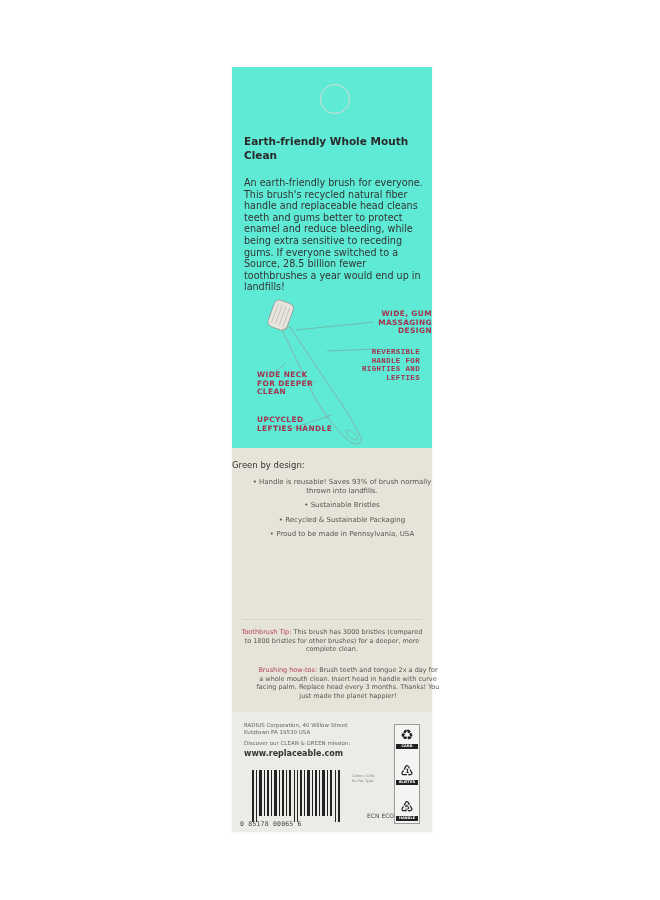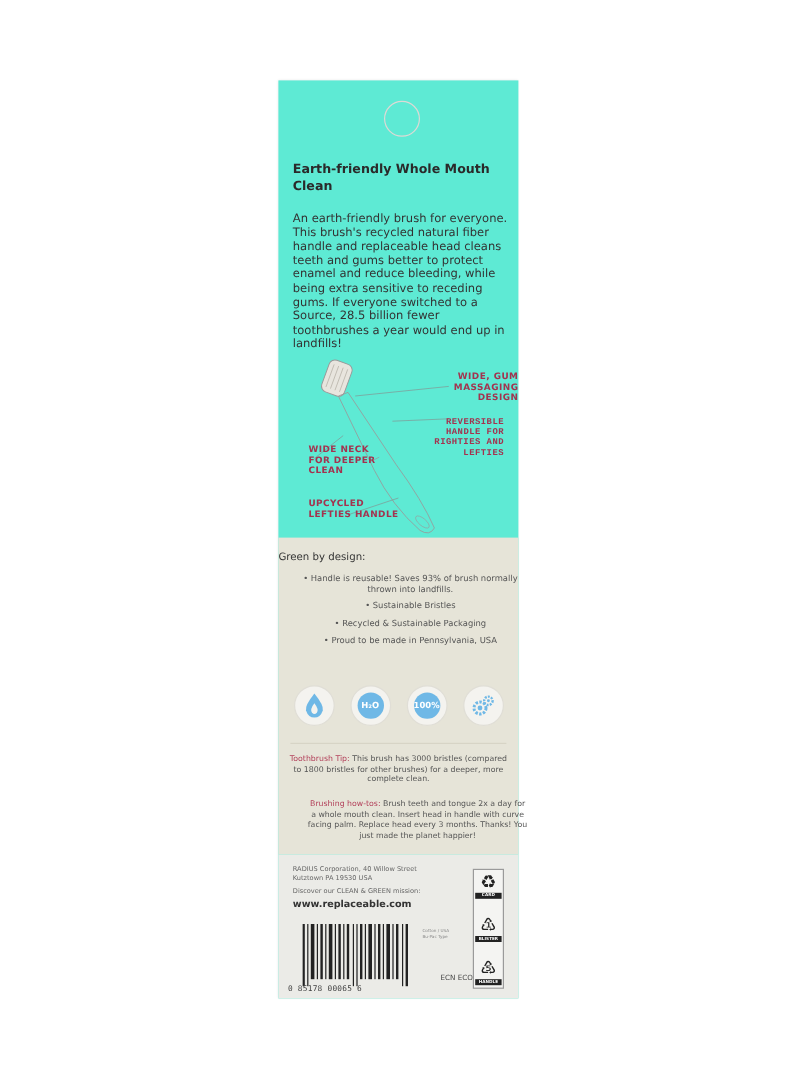--- a/index.html
+++ b/index.html
@@ -151,42 +151,20 @@
 
   <div class="green-panel">
     <div class="green-title">Green by design:</div>
     <ul class="green-list">
       <li>• Handle is reusable! Saves 93% of brush normally thrown into landfills.</li>
       <li>• Sustainable Bristles</li>
       <li>• Recycled &amp; Sustainable Packaging</li>
       <li>• Proud to be made in Pennsylvania, USA</li>
     </ul>
 
-    <div class="badges">
-      <div class="badge">
-        <svg width="20" height="22" viewBox="0 0 20 22">
-          <path d="M10 1 Q18 11 17 15 Q15 21 10 21 Q5 21 3 15 Q2 11 10 1 Z" fill="#6fb8e6"></path>
-          <path d="M10 9 Q14 14 12 17 Q10 19 8 17 Q6 14 10 9 Z" fill="#f4f3ef"></path>
-        </svg>
-      </div>
-      <div class="badge">
-        <div class="badge-inner">H₂O</div>
-      </div>
-      <div class="badge">
-        <div class="badge-inner">100%</div>
-      </div>
-      <div class="badge">
-        <svg width="22" height="22" viewBox="0 0 22 22">
-          <circle cx="8" cy="13" r="5" fill="none" stroke="#6fb8e6" stroke-width="2.5" stroke-dasharray="2 1.2"></circle>
-          <circle cx="8" cy="13" r="2" fill="#6fb8e6"></circle>
-          <circle cx="15" cy="7" r="3.5" fill="none" stroke="#6fb8e6" stroke-width="2" stroke-dasharray="1.6 1"></circle>
-          <circle cx="15" cy="7" r="1.2" fill="#6fb8e6"></circle>
-        </svg>
-      </div>
-    </div>
 
     <div class="divider"></div>
 
     <div class="tip">
       <span class="lead">Toothbrush Tip:</span><span> This brush has 3000 bristles (compared to 1800 bristles for other brushes) for a deeper, more complete clean.</span>
     </div>
     <div class="howto">
       <span class="lead">Brushing how-tos:</span><span> Brush teeth and tongue 2x a day for a whole mouth clean. Insert head in handle with curve facing palm. Replace head every 3 months. Thanks! You just made the planet happier!</span>
     </div>
   </div>

